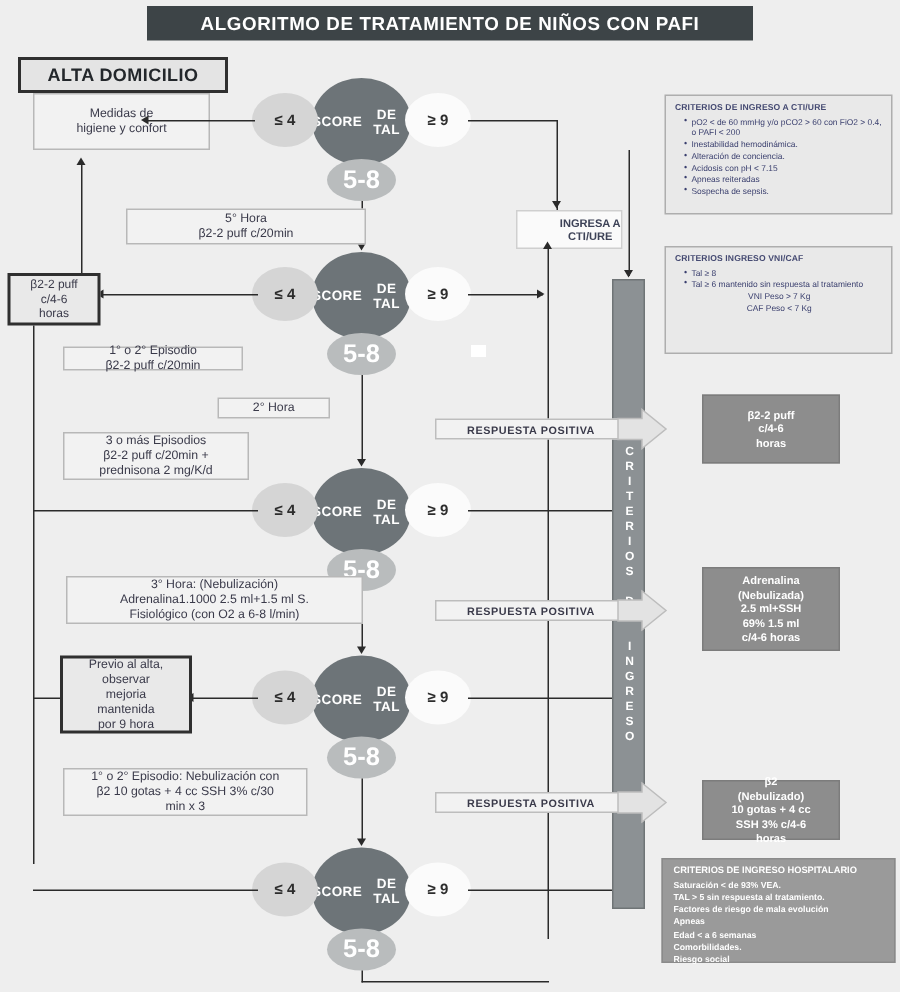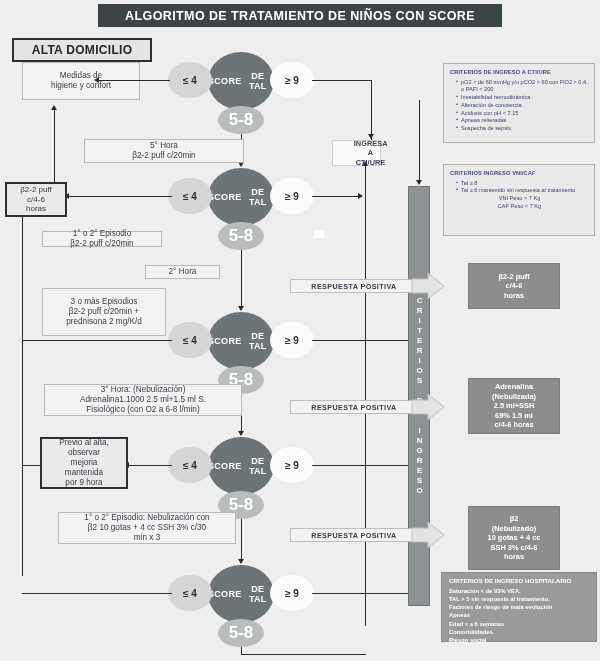--- a/index.html
+++ b/index.html
@@ -111,21 +111,21 @@
     display:flex;align-items:center;justify-content:center;text-align:center;
     font-size:7.4px;font-weight:bold;line-height:1.25;color:#3d4257;
   }
   .whitepatch{background:#ffffff;}
 </style>
 </head>
 <body>
 
 <div id="stage">
 
-  <div class="abs title-bar" style="left:98px;top:4px;width:404px;height:23px;">ALGORITMO DE TRATAMIENTO DE NIÑOS CON SCORE</div>
+  <div class="abs title-bar" style="left:98px;top:4px;width:404px;height:23px;">ALGORITMO DE TRATAMIENTO DE NIÑOS CON PAFI</div>
 
   <div class="abs alta" style="left:12px;top:38px;width:140px;height:24px;">ALTA DOMICILIO</div>
   <div class="abs wbox" style="left:22px;top:62px;width:118px;height:38px;white-space:pre-line;">Medidas de
 higiene y confort</div>
 
   <div class="abs ln-v" style="left:54px;top:110px;height:95px;"></div>
   <div class="abs av av-u" style="left:50.5px;top:105px;"></div>
 
   <div class="abs ln-v" style="left:22px;top:196px;height:380px;"></div>
   <div class="abs av av-u" style="left:18.5px;top:191px;"></div>
@@ -198,39 +198,39 @@
 
   <div class="abs wbox strong" style="left:5px;top:182px;width:62px;height:35px;white-space:pre-line;font-size:8px;">β2-2 puff
 c/4-6
 horas</div>
 
   <div class="abs wbox" style="left:42px;top:231px;width:120px;height:16px;white-space:pre-line;">1° o 2° Episodio
 β2-2 puff c/20min</div>
 
   <div class="abs wbox" style="left:145px;top:265px;width:75px;height:14px;">2° Hora</div>
 
-  <div class="abs wbox" style="left:42px;top:288px;width:124px;height:48px;white-space:pre-line;">3 o más Episodios
+  <div class="abs wbox" style="left:42px;top:288px;width:124px;height:32px;white-space:pre-line;">3 o más Episodios
 β2-2 puff c/20min +
 prednisona 2 mg/K/d</div>
 
   <div class="abs wbox" style="left:44px;top:384px;width:198px;height:32px;white-space:pre-line;">3° Hora: (Nebulización)
 Adrenalina1.1000 2.5 ml+1.5 ml S.
 Fisiológico (con O2 a 6-8 l/min)</div>
 
   <div class="abs wbox strong" style="left:40px;top:437px;width:88px;height:52px;white-space:pre-line;">Previo al alta,
 observar
 mejoria
 mantenida
 por 9 hora</div>
 
-  <div class="abs wbox" style="left:58px;top:512px;width:178px;height:32px;white-space:pre-line;">1° o 2° Episodio: Nebulización con
+  <div class="abs wbox" style="left:42px;top:512px;width:163px;height:32px;white-space:pre-line;">1° o 2° Episodio: Nebulización con
 β2 10 gotas + 4 cc SSH 3% c/30
 min x 3</div>
 
-  <div class="abs ingresa" style="left:332px;top:140px;width:49px;height:26px;white-space:pre-line;padding-left:28px;">INGRESA A
+  <div class="abs ingresa" style="left:344px;top:140px;width:71px;height:26px;white-space:pre-line;padding-left:28px;">INGRESA A
 CTI/URE</div>
   <div class="abs ln-v" style="left:365px;top:166px;height:460px;"></div>
   <div class="abs av av-u" style="left:361.5px;top:161px;"></div>
 
   <div class="abs ln-h" style="left:312px;top:80px;width:60px;"></div>
   <div class="abs ln-v" style="left:371px;top:80px;height:60px;"></div>
   <div class="abs av av-d" style="left:367.5px;top:134px;"></div>
 
   <div class="abs ln-h" style="left:312px;top:196px;width:50px;"></div>
   <div class="abs ah ah-r" style="left:358px;top:192.5px;"></div>
@@ -265,21 +265,21 @@
   </svg>
 
   <div class="abs result" style="left:468px;top:263px;width:92px;height:46px;white-space:pre-line;">β2-2 puff
 c/4-6
 horas</div>
   <div class="abs result" style="left:468px;top:378px;width:92px;height:56px;white-space:pre-line;">Adrenalina
 (Nebulizada)
 2.5 ml+SSH
 69% 1.5 ml
 c/4-6 horas</div>
-  <div class="abs result" style="left:468px;top:506px;width:92px;height:64px;white-space:pre-line;">β2
+  <div class="abs result" style="left:468px;top:520px;width:92px;height:40px;white-space:pre-line;">β2
 (Nebulizado)
 10 gotas + 4 cc
 SSH 3% c/4-6
 horas</div>
 
   <div class="abs crit" style="left:443px;top:63px;width:152px;height:80px;">
     <div class="hd">CRITERIOS DE INGRESO A CTI/URE</div>
     <ul>
       <li>pO2 &lt; de 60 mmHg y/o pCO2 &gt; 60 con FiO2 &gt; 0.4, o PAFI &lt; 200</li>
       <li>Inestabilidad hemodinámica.</li>

